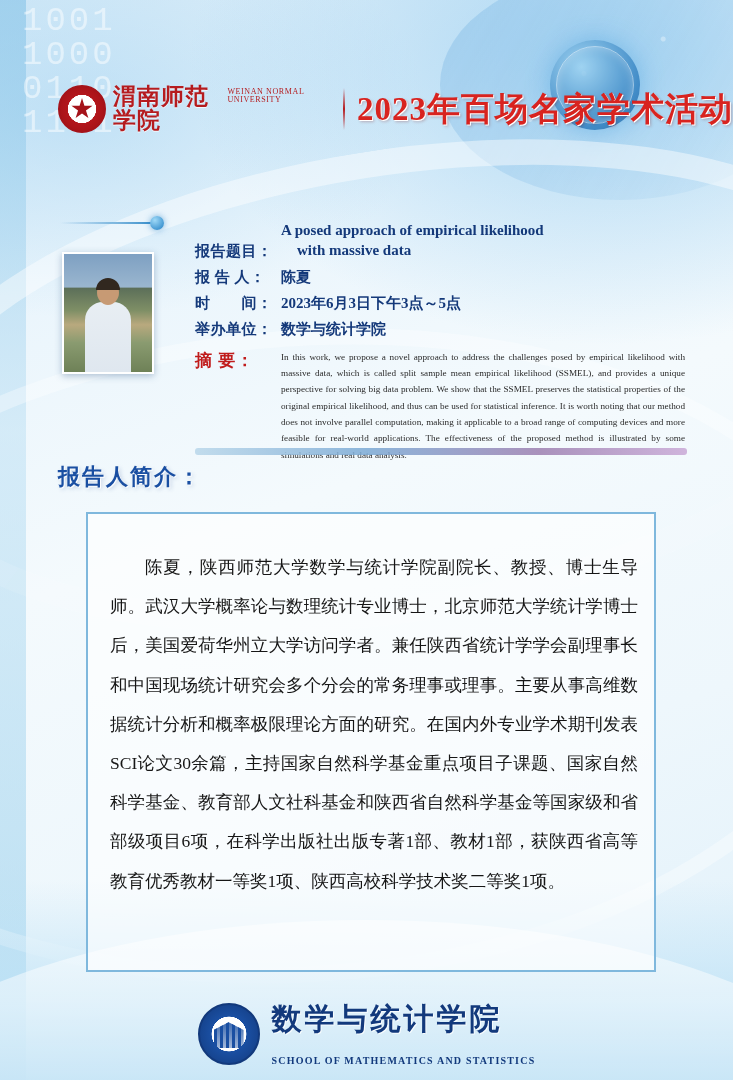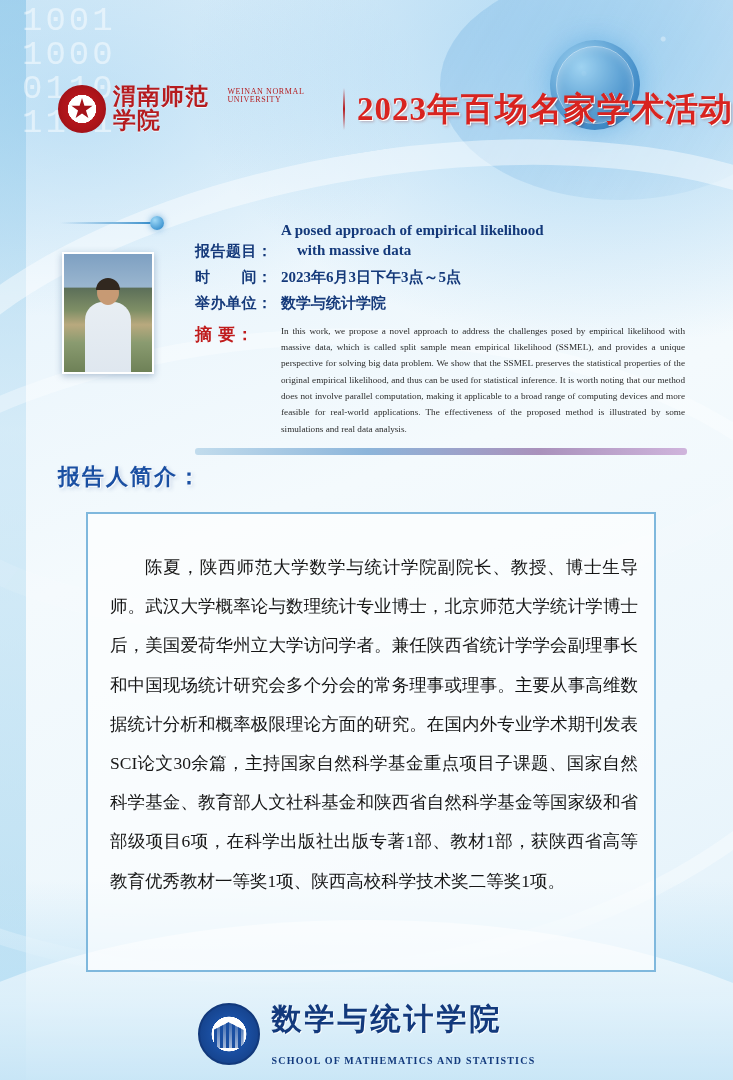--- a/index.html
+++ b/index.html
@@ -443,20 +443,24 @@
     <div class="fields">
 
       <div class="field-row">
         <div class="field-label">报告题目：</div>
         <div class="field-value en">
           <span>A posed approach of empirical likelihood</span>
           <span class="l2">with massive data</span>
         </div>
       </div>
 
+      <div class="field-row">
+        <div class="field-label">报 告 人：</div>
+        <div class="field-value">陈夏</div>
+      </div>
 
       <div class="field-row">
         <div class="field-label">时　　间：</div>
         <div class="field-value">2023年6月3日下午3点～5点</div>
       </div>
 
 
       <div class="field-row">
         <div class="field-label">举办单位：</div>
         <div class="field-value">数学与统计学院</div>

